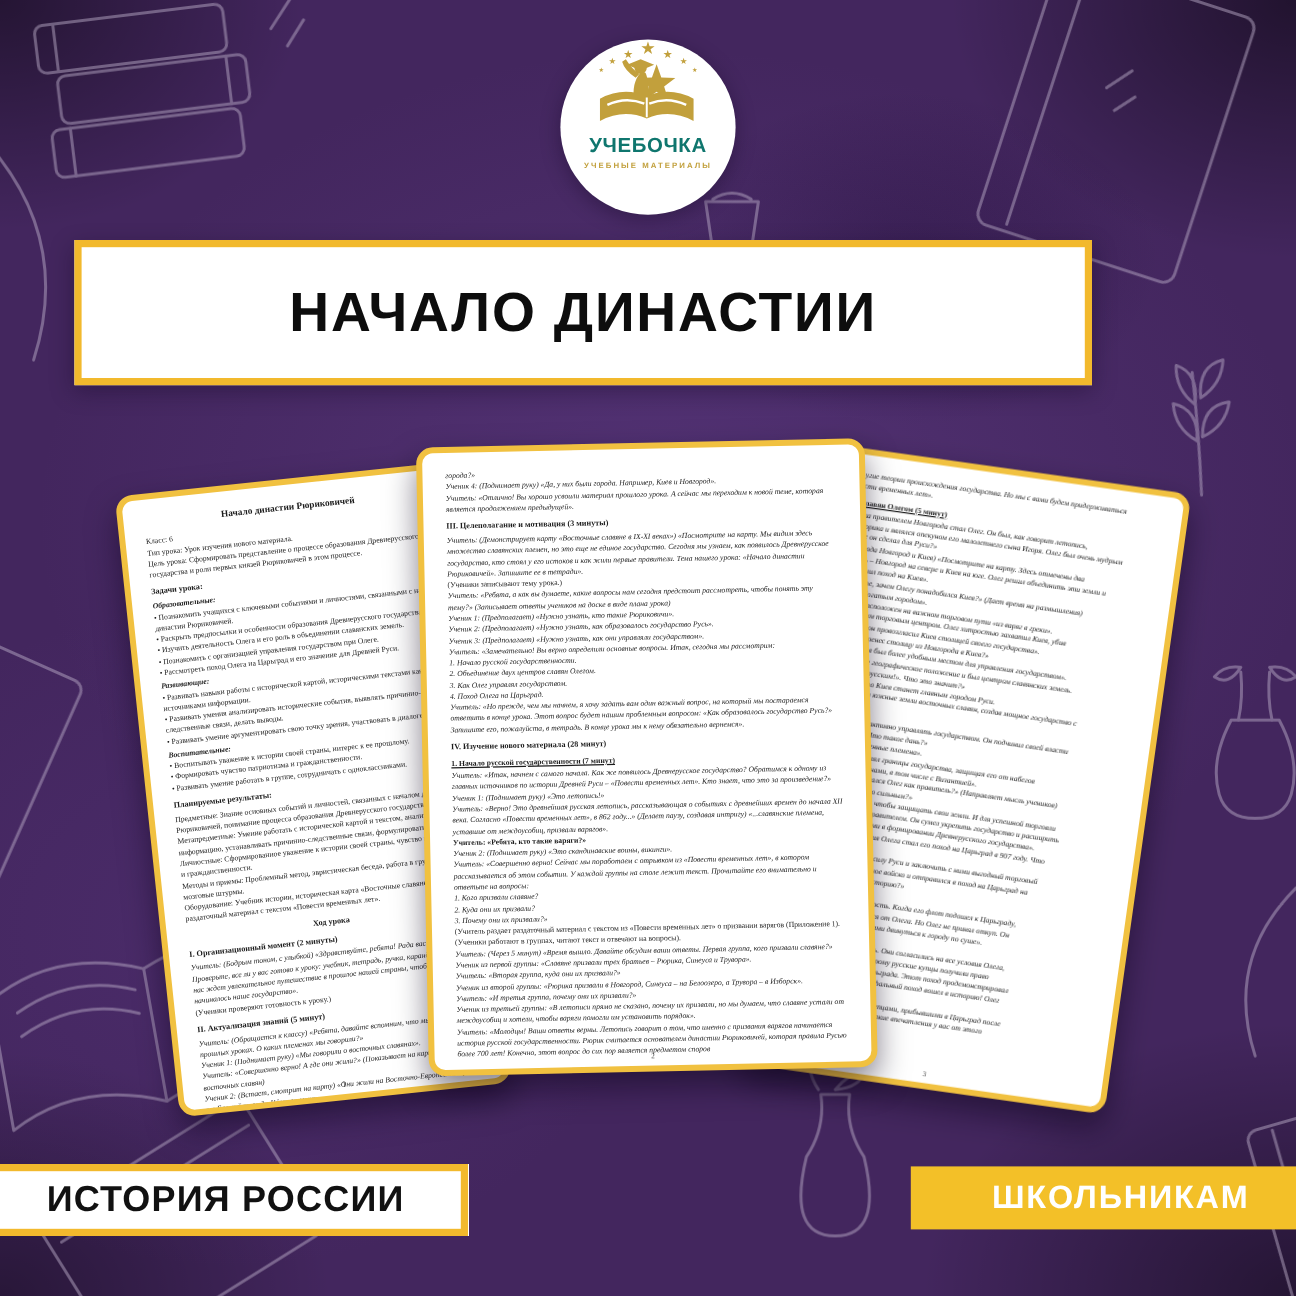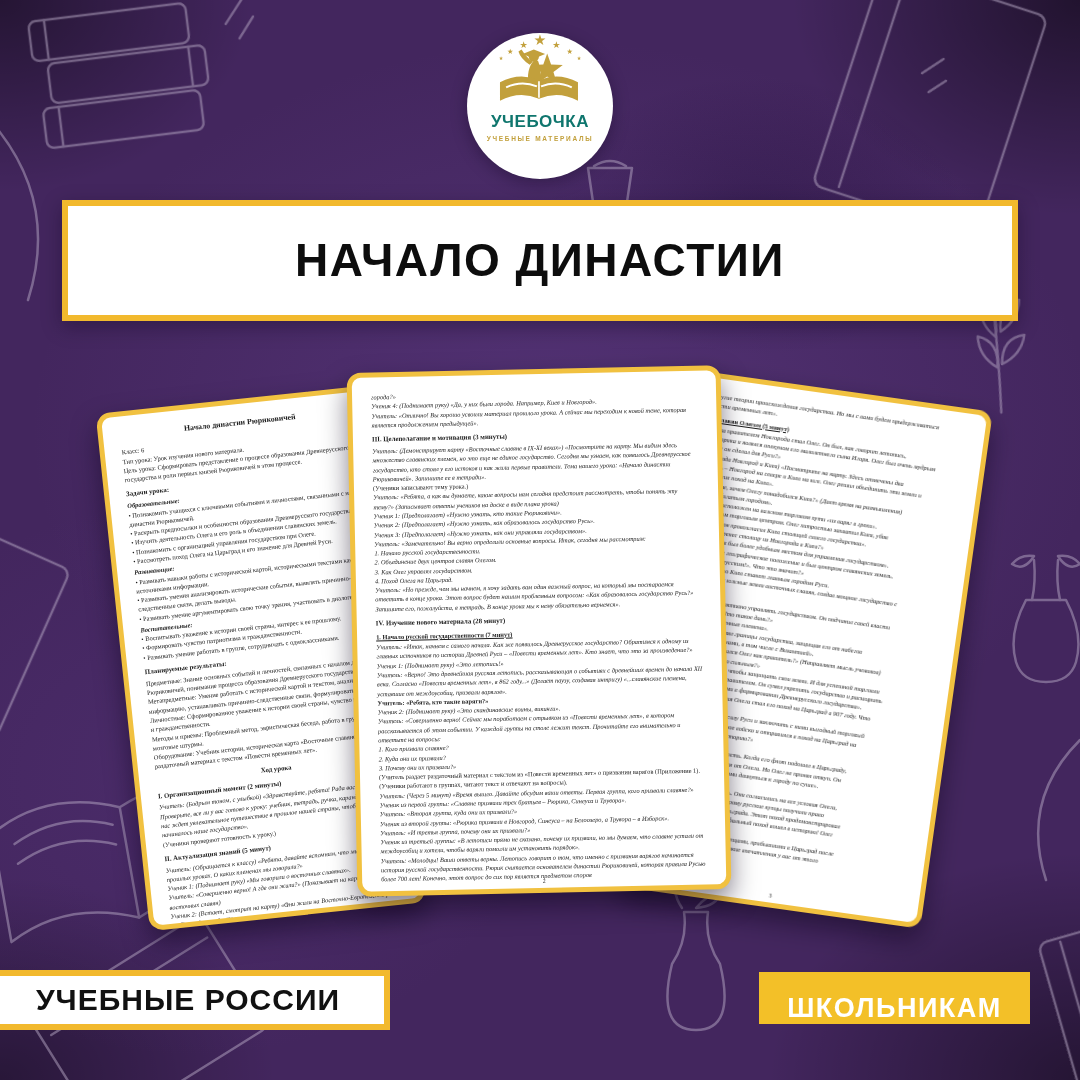--- a/index.html
+++ b/index.html
@@ -20,21 +20,21 @@
   
   .logo{
     position:absolute;left:467px;top:33px;width:146px;height:146px;border-radius:50%;
     background:#ffffff;z-index:6;display:flex;flex-direction:column;align-items:center;
     box-shadow:0 4px 16px rgba(15,5,30,.35);
   }
   .logo-name{color:#0f766e;font-weight:800;font-size:17px;letter-spacing:.5px;margin-top:1px;}
   .logo-tag{color:#c2a03c;font-weight:700;font-size:6.5px;letter-spacing:1.7px;margin-top:3px;}
   
   .title-banner{
-    position:absolute;left:62px;top:200px;width:956px;height:121px;background:#ffffff;
+    position:absolute;left:62px;top:200px;width:848px;height:121px;background:#ffffff;
     border:6px solid #f2b92d;box-sizing:border-box;z-index:5;
     display:flex;flex-direction:column;align-items:center;justify-content:center;
     box-shadow:0 6px 18px rgba(15,5,30,.35);
   }
   .title-line{font-weight:800;font-size:46px;line-height:1.13;color:#0d0d0d;letter-spacing:1.5px;}
   
   .page{
     position:absolute;background:#ffffff;border:5px solid #f1c140;border-radius:14px;
     box-sizing:border-box;overflow:hidden;color:#1c1c1c;
     font-family:"Liberation Serif",serif;
@@ -54,22 +54,22 @@
   .ln.hi{font-weight:bold;font-style:italic;margin-top:2px;}
   .pagenum{position:absolute;bottom:4px;left:0;right:0;text-align:center;font-size:6px;color:#333;}
   
   .footer-left{
     position:absolute;left:-14px;top:970px;width:404px;height:60px;background:#ffffff;
     border:6px solid #f2b92d;box-sizing:border-box;z-index:5;
     display:flex;align-items:center;justify-content:center;
   }
   .footer-left span{font-weight:800;font-size:30px;letter-spacing:1px;color:#111;}
   .footer-right{
-    position:absolute;left:759px;top:972px;width:271px;height:52px;background:#f3c028;z-index:5;
-    display:flex;align-items:flex-end;justify-content:center;
+    position:absolute;left:759px;top:972px;width:294px;height:52px;background:#f3c028;z-index:5;
+    display:flex;align-items:center;justify-content:center;padding-left:28px;
   }
   .footer-right span{font-weight:800;font-size:27px;letter-spacing:1.5px;color:#ffffff;}
 </style>
 </head>
 <body>
 
 <div class="canvas">
 
   <svg class="doodles" width="1080" height="1080" viewBox="0 0 1080 1080" aria-hidden="true">
     <g fill="none" stroke="#b7a9c4" stroke-width="2.5" opacity="0.5" stroke-linecap="round" stroke-linejoin="round">
@@ -292,19 +292,19 @@
         <div class="ln i">Учитель: «Вторая группа, куда они их призвали?»</div>
         <div class="ln i">Ученик из второй группы: «Рюрика призвали в Новгород, Синеуса – на Белоозеро, а Трувора – в Изборск».</div>
         <div class="ln i">Учитель: «И третья группа, почему они их призвали?»</div>
         <div class="ln i">Ученик из третьей группы: «В летописи прямо не сказано, почему их призвали, но мы думаем, что славяне устали от междоусобиц и хотели, чтобы варяги помогли им установить порядок».</div>
         <div class="ln i">Учитель: «Молодцы! Ваши ответы верны. Летопись говорит о том, что именно с призвания варягов начинается история русской государственности. Рюрик считается основателем династии Рюриковичей, которая правила Русью более 700 лет! Конечно, этот вопрос до сих пор является предметом споров</div>
       </div>
     <div class="pagenum">2</div>
   </div>
 
   <div class="footer-left">
-    <span>УЧЕБНЫЕ РОССИИ</span>
+    <span>ИСТОРИЯ РОССИИ</span>
   </div>
   <div class="footer-right">
     <span>ШКОЛЬНИКАМ</span>
   </div>
 
 </div>
 
 </body></html>

